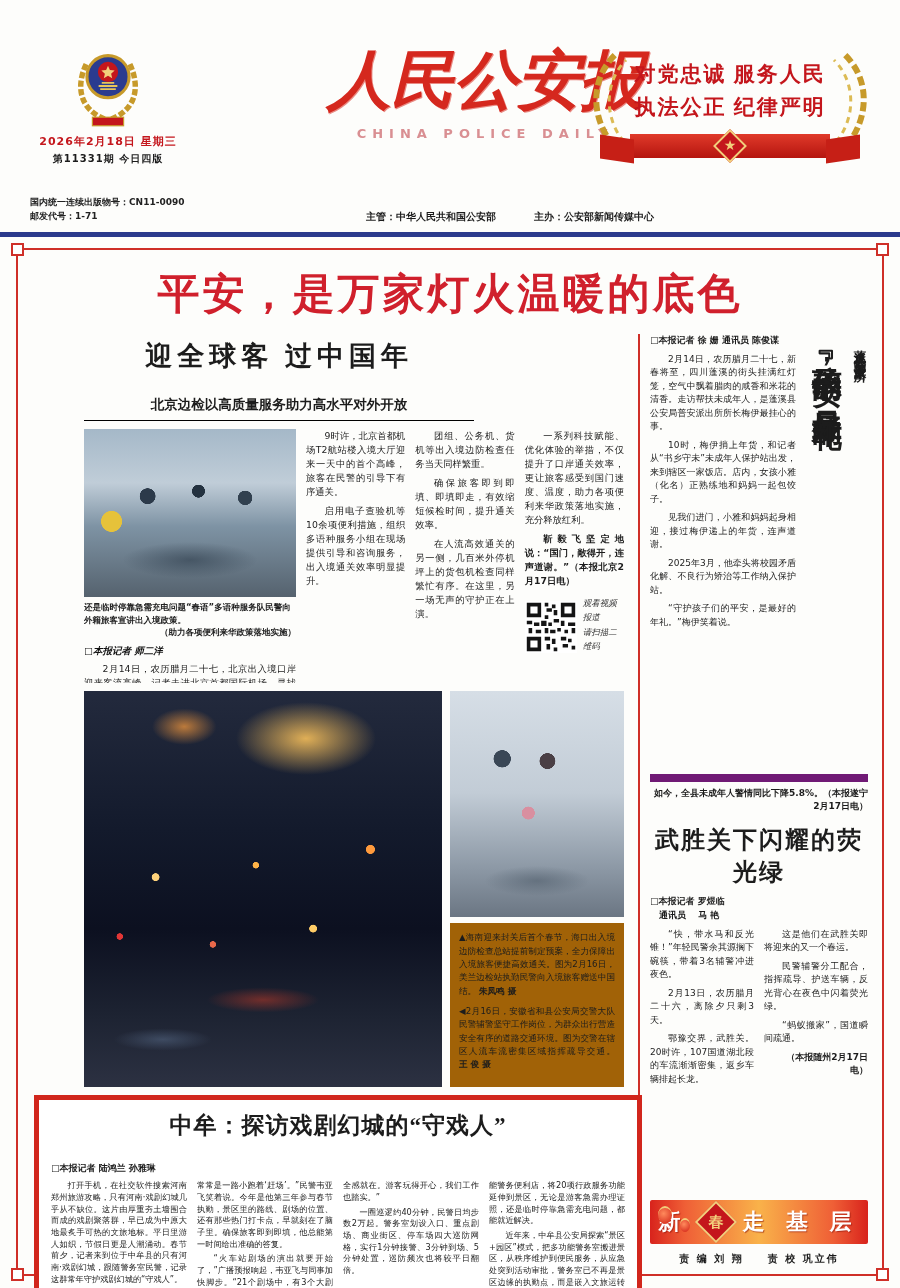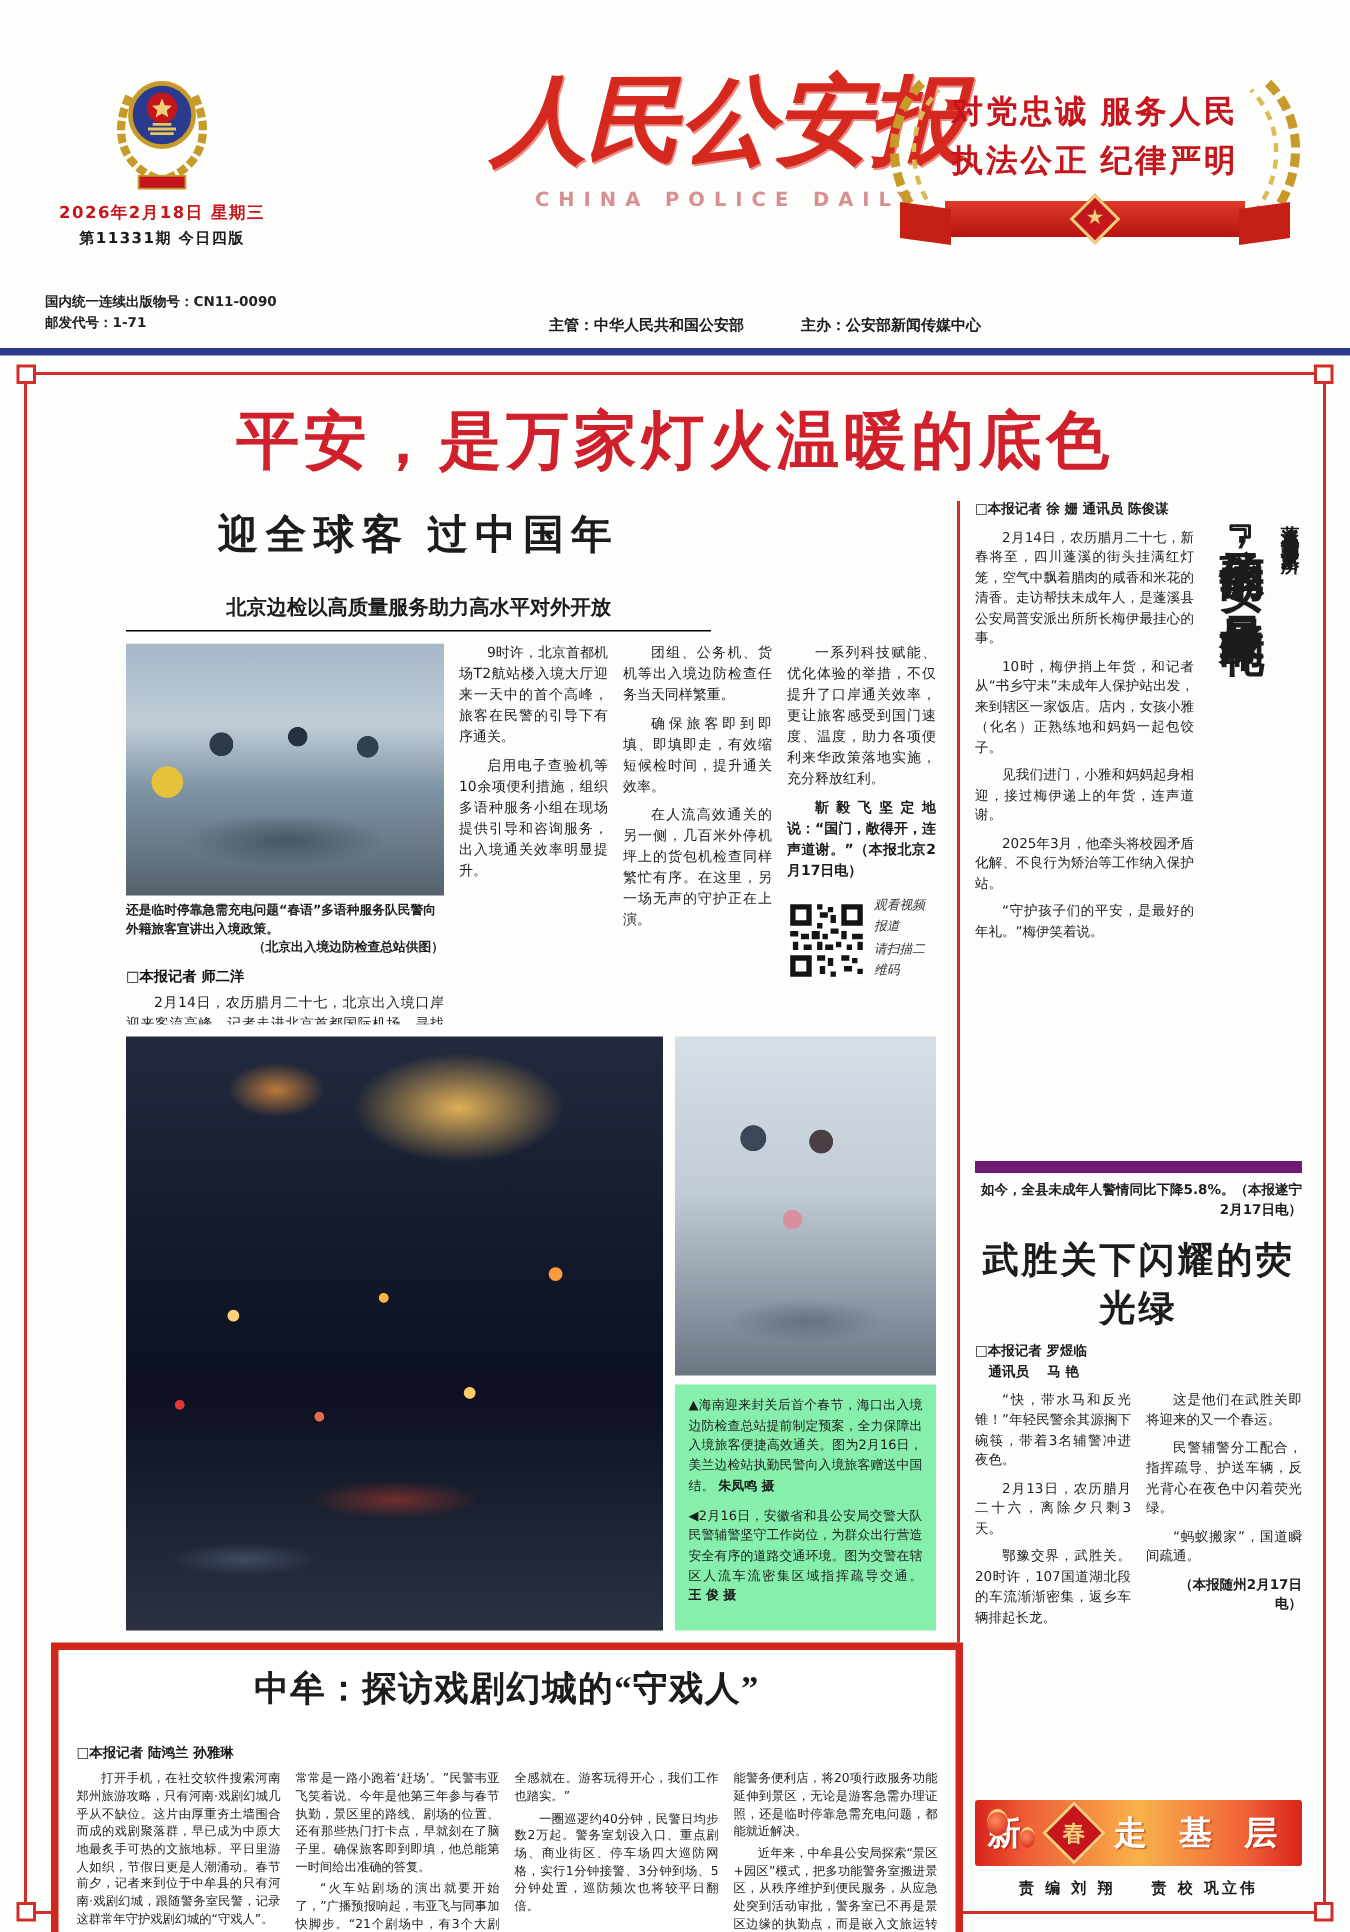--- a/index.html
+++ b/index.html
@@ -53,21 +53,21 @@
   .counter-photo{width:212px;height:168px;
     background:
       radial-gradient(circle 15px at 13% 55%, #e6c23a 68%, rgba(0,0,0,0) 72%),
       radial-gradient(circle 11px at 30% 40%, #2c3a4a 70%, rgba(0,0,0,0) 74%),
       radial-gradient(circle 9px at 54% 37%, #243240 70%, rgba(0,0,0,0) 74%),
       radial-gradient(circle 10px at 76% 41%, #31404f 70%, rgba(0,0,0,0) 74%),
       radial-gradient(ellipse 90px 24px at 50% 78%, rgba(40,55,70,.55), rgba(0,0,0,0) 75%),
       linear-gradient(180deg,#a5b8c8 0%,#c0cdd8 32%,#7e93a4 58%,#55626e 100%);}
   .photo-cap{font-size:8.5px;line-height:1.45;margin-top:4px;font-weight:bold;color:#222;}
   .photo-credit{display:block;text-align:right;font-weight:bold;}
-  .byline{font-size:9.5px;font-weight:bold;margin:7px 0 4px;color:#111;}
+  .byline{font-size:9.5px;font-weight:bold;margin:7px 0 4px;color:#111;font-style:italic;}
   .body-p{font-size:9.3px;line-height:1.5;text-align:justify;margin:0 0 5px;text-indent:2em;}
   .ending{font-weight:bold;}
   .qr-row{display:flex;align-items:flex-end;gap:6px;margin-top:8px;}
   .qr{width:52px;height:52px;flex:none;background:#fff;}
   .qr-note{font-size:8.5px;line-height:1.7;font-style:italic;color:#333;font-family:"Liberation Serif","DejaVu Serif",serif;}
 
   
   .photos-row{display:flex;gap:8px;margin-top:8px;height:396px;}
   .street-photo{width:358px;flex:none;
     background:
@@ -83,21 +83,21 @@
       radial-gradient(ellipse 70px 16px at 22% 88%, rgba(90,110,140,.5), rgba(0,0,0,0) 70%),
       linear-gradient(180deg,#232a3d 0%,#131a2c 35%,#0c1020 60%,#1d2332 82%,#2c3142 100%);}
   .right-stack{flex:1;display:flex;flex-direction:column;gap:6px;}
   .family-photo{height:226px;
     background:
       radial-gradient(circle 12px at 30% 30%, #3a4756 70%, rgba(0,0,0,0) 74%),
       radial-gradient(circle 11px at 56% 31%, #4a3f45 70%, rgba(0,0,0,0) 74%),
       radial-gradient(circle 9px at 45% 54%, #d98fa0 70%, rgba(0,0,0,0) 74%),
       radial-gradient(ellipse 70px 20px at 50% 84%, rgba(70,84,98,.5), rgba(0,0,0,0) 75%),
       linear-gradient(180deg,#d6dee6 0%,#c2ccd6 45%,#8d99a6 78%,#6b7683 100%);}
-  .caption-box{flex:1;background:#86efac;padding:8px 9px;font-size:8.6px;line-height:1.55;}
+  .caption-box{flex:1;background:#a16207;padding:8px 9px;font-size:8.6px;line-height:1.55;}
   .caption-box p{margin:0 0 7px;text-align:justify;}
   .cap-credit{font-weight:bold;white-space:nowrap;}
 
   
   .zm-box{margin-left:-50px;margin-top:8px;width:608px;height:226px;border:5px solid #d1261c;background:#fff;
           padding:8px 12px 6px;position:relative;z-index:3;overflow:hidden;box-sizing:border-box;}
   .zm-head{text-align:center;font-size:23px;font-weight:900;letter-spacing:1px;margin:2px 0 21px;}
   .zm-byline{font-size:9px;font-weight:bold;margin:0 0 5px;}
   .zm-cols{display:flex;gap:10px;}
   .zm-col{flex:1;}
@@ -213,21 +213,21 @@
       <div class="left-region">
 
         <section>
           <h2 class="bj-head serif">迎全球客  过中国年</h2>
           <div class="bj-sub">北京边检以高质量服务助力高水平对外开放</div>
           <div class="bj-cols">
             <div class="bj-colA">
               <div class="counter-photo"></div>
               <div class="photo-cap">
                 <span>还是临时停靠急需充电问题“春语”多语种服务队民警向外籍旅客宣讲出入境政策。</span>
-                <span class="photo-credit">（北京出入境边防检查总站供图）</span>
+                <span class="photo-credit">（助力各项便利来华政策落地实施）</span>
               </div>
               <div class="byline">□本报记者 师二洋</div>
               <p class="body-p">2月14日，农历腊月二十七，北京出入境口岸迎来客流高峰。记者走进北京首都国际机场，寻找其背后的答案。</p>
             </div>
             <div class="bj-col">
               <p class="body-p">9时许，北京首都机场T2航站楼入境大厅迎来一天中的首个高峰，旅客在民警的引导下有序通关。</p>
               <p class="body-p">启用电子查验机等10余项便利措施，组织多语种服务小组在现场提供引导和咨询服务，出入境通关效率明显提升。</p>
             </div>
             <div class="bj-col">
               <p class="body-p">团组、公务机、货机等出入境边防检查任务当天同样繁重。</p>

